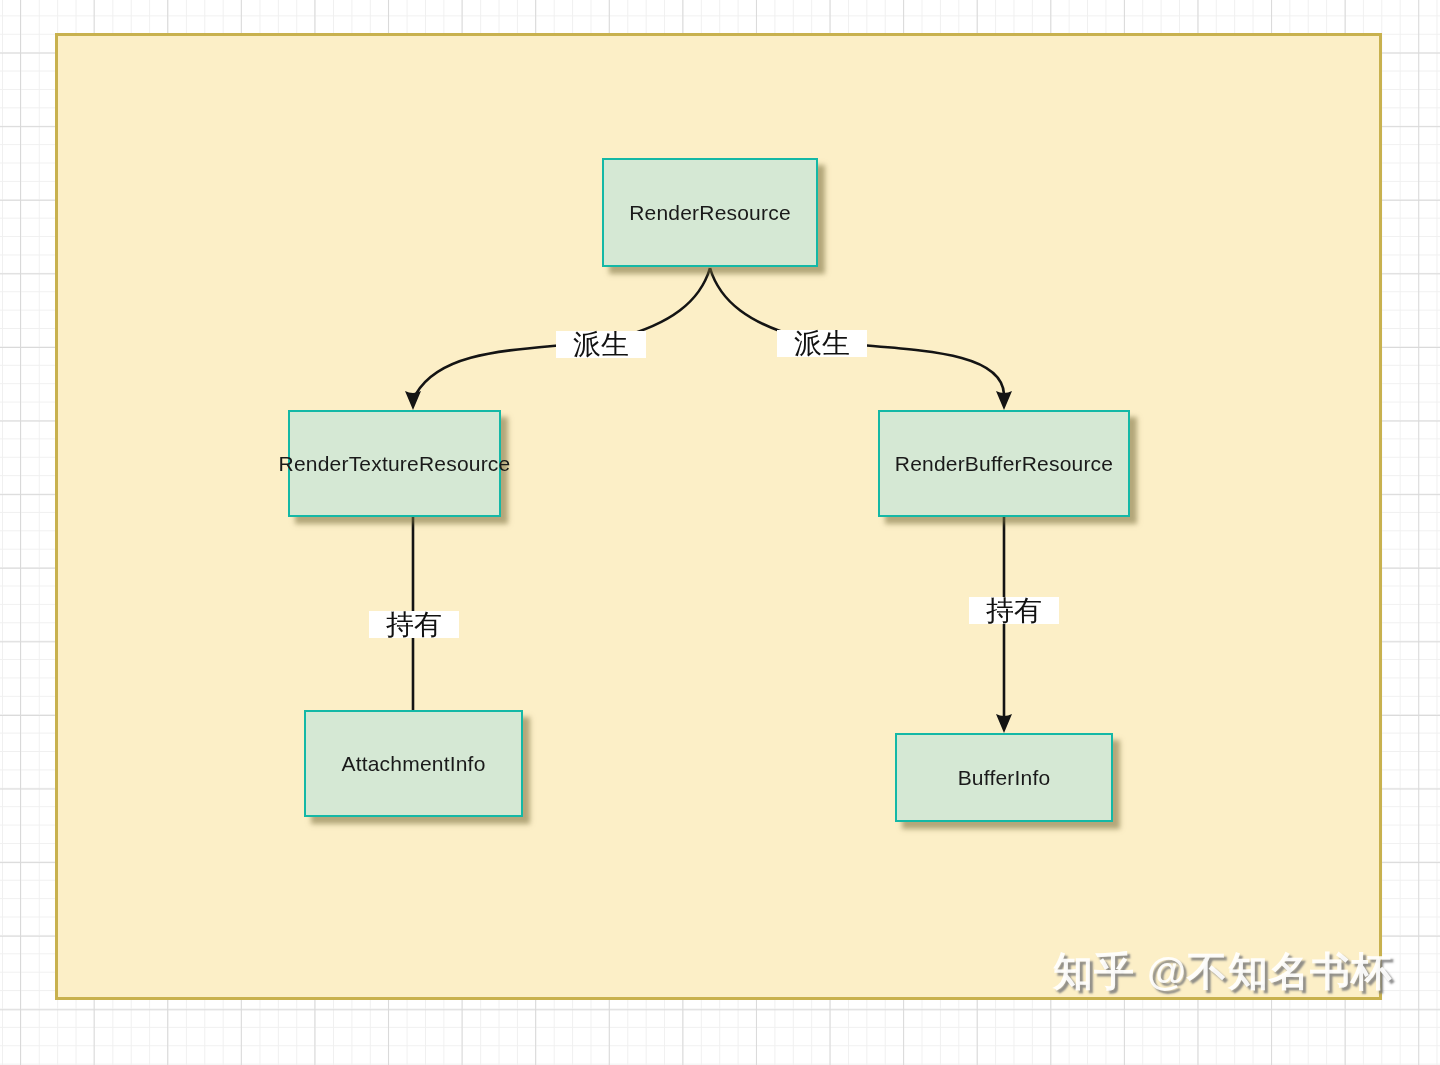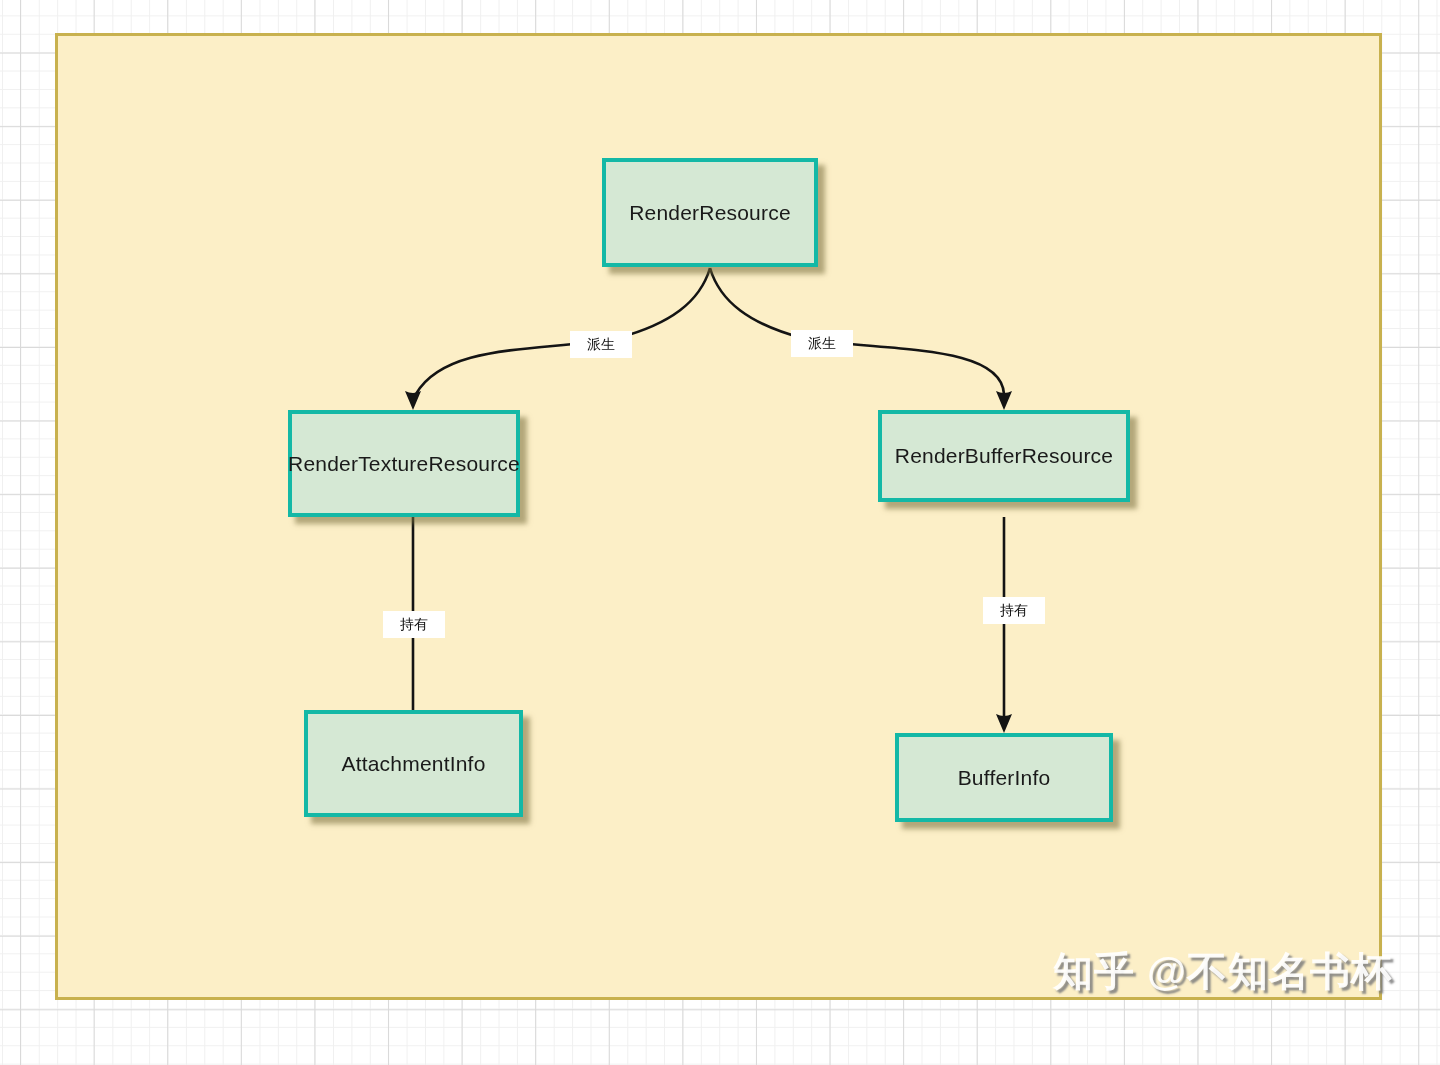--- a/index.html
+++ b/index.html
@@ -26,34 +26,34 @@
     left: 55px;
     top: 33px;
     width: 1321px;
     height: 961px;
     background: #fcefc7;
     border: 3px solid #c8b14e;
   }
   .node {
     position: absolute;
     background: #d5e8d4;
-    border: 4px solid #14b8a6;
+    border: 2px solid #14b8a6;
     box-shadow: 7px 7px 5px rgba(118, 108, 58, 0.55);
     display: flex;
     align-items: center;
     justify-content: center;
     font-size: 21px;
     color: #1a1a1a;
     letter-spacing: 0.2px;
     box-sizing: border-box;
     text-align: center;
   }
   #node-render-resource        { left: 602px; top: 158px; width: 216px; height: 109px; }
-  #node-render-texture-resource{ left: 288px; top: 410px; width: 232px; height: 107px; }
-  #node-render-buffer-resource { left: 878px; top: 410px; width: 252px; height: 92px; }
+  #node-render-texture-resource{ left: 288px; top: 410px; width: 213px; height: 107px; }
+  #node-render-buffer-resource { left: 878px; top: 410px; width: 252px; height: 107px; }
   #node-attachment-info        { left: 304px; top: 710px; width: 219px; height: 107px; }
   #node-buffer-info            { left: 895px; top: 733px; width: 218px; height: 89px; }
 
   .edges-layer {
     position: absolute;
     left: 0; top: 0;
     width: 1440px;
     height: 1065px;
     pointer-events: none;
   }
@@ -63,21 +63,21 @@
     fill: none;
   }
   .arrow-head {
     fill: #141414;
     stroke: none;
   }
   .edge-label {
     position: absolute;
     background: #ffffff;
     color: #111111;
-    font-size: 14px;
+    font-size: 28px;
     line-height: 25px;
     padding: 1px 17px;
     white-space: nowrap;
     transform: translateX(-50%);
   }
   #label-derive-left  { left: 601px; top: 331px; }
   #label-derive-right { left: 822px; top: 330px; }
   #label-hold-left    { left: 414px; top: 611px; }
   #label-hold-right   { left: 1014px; top: 597px; }
 

